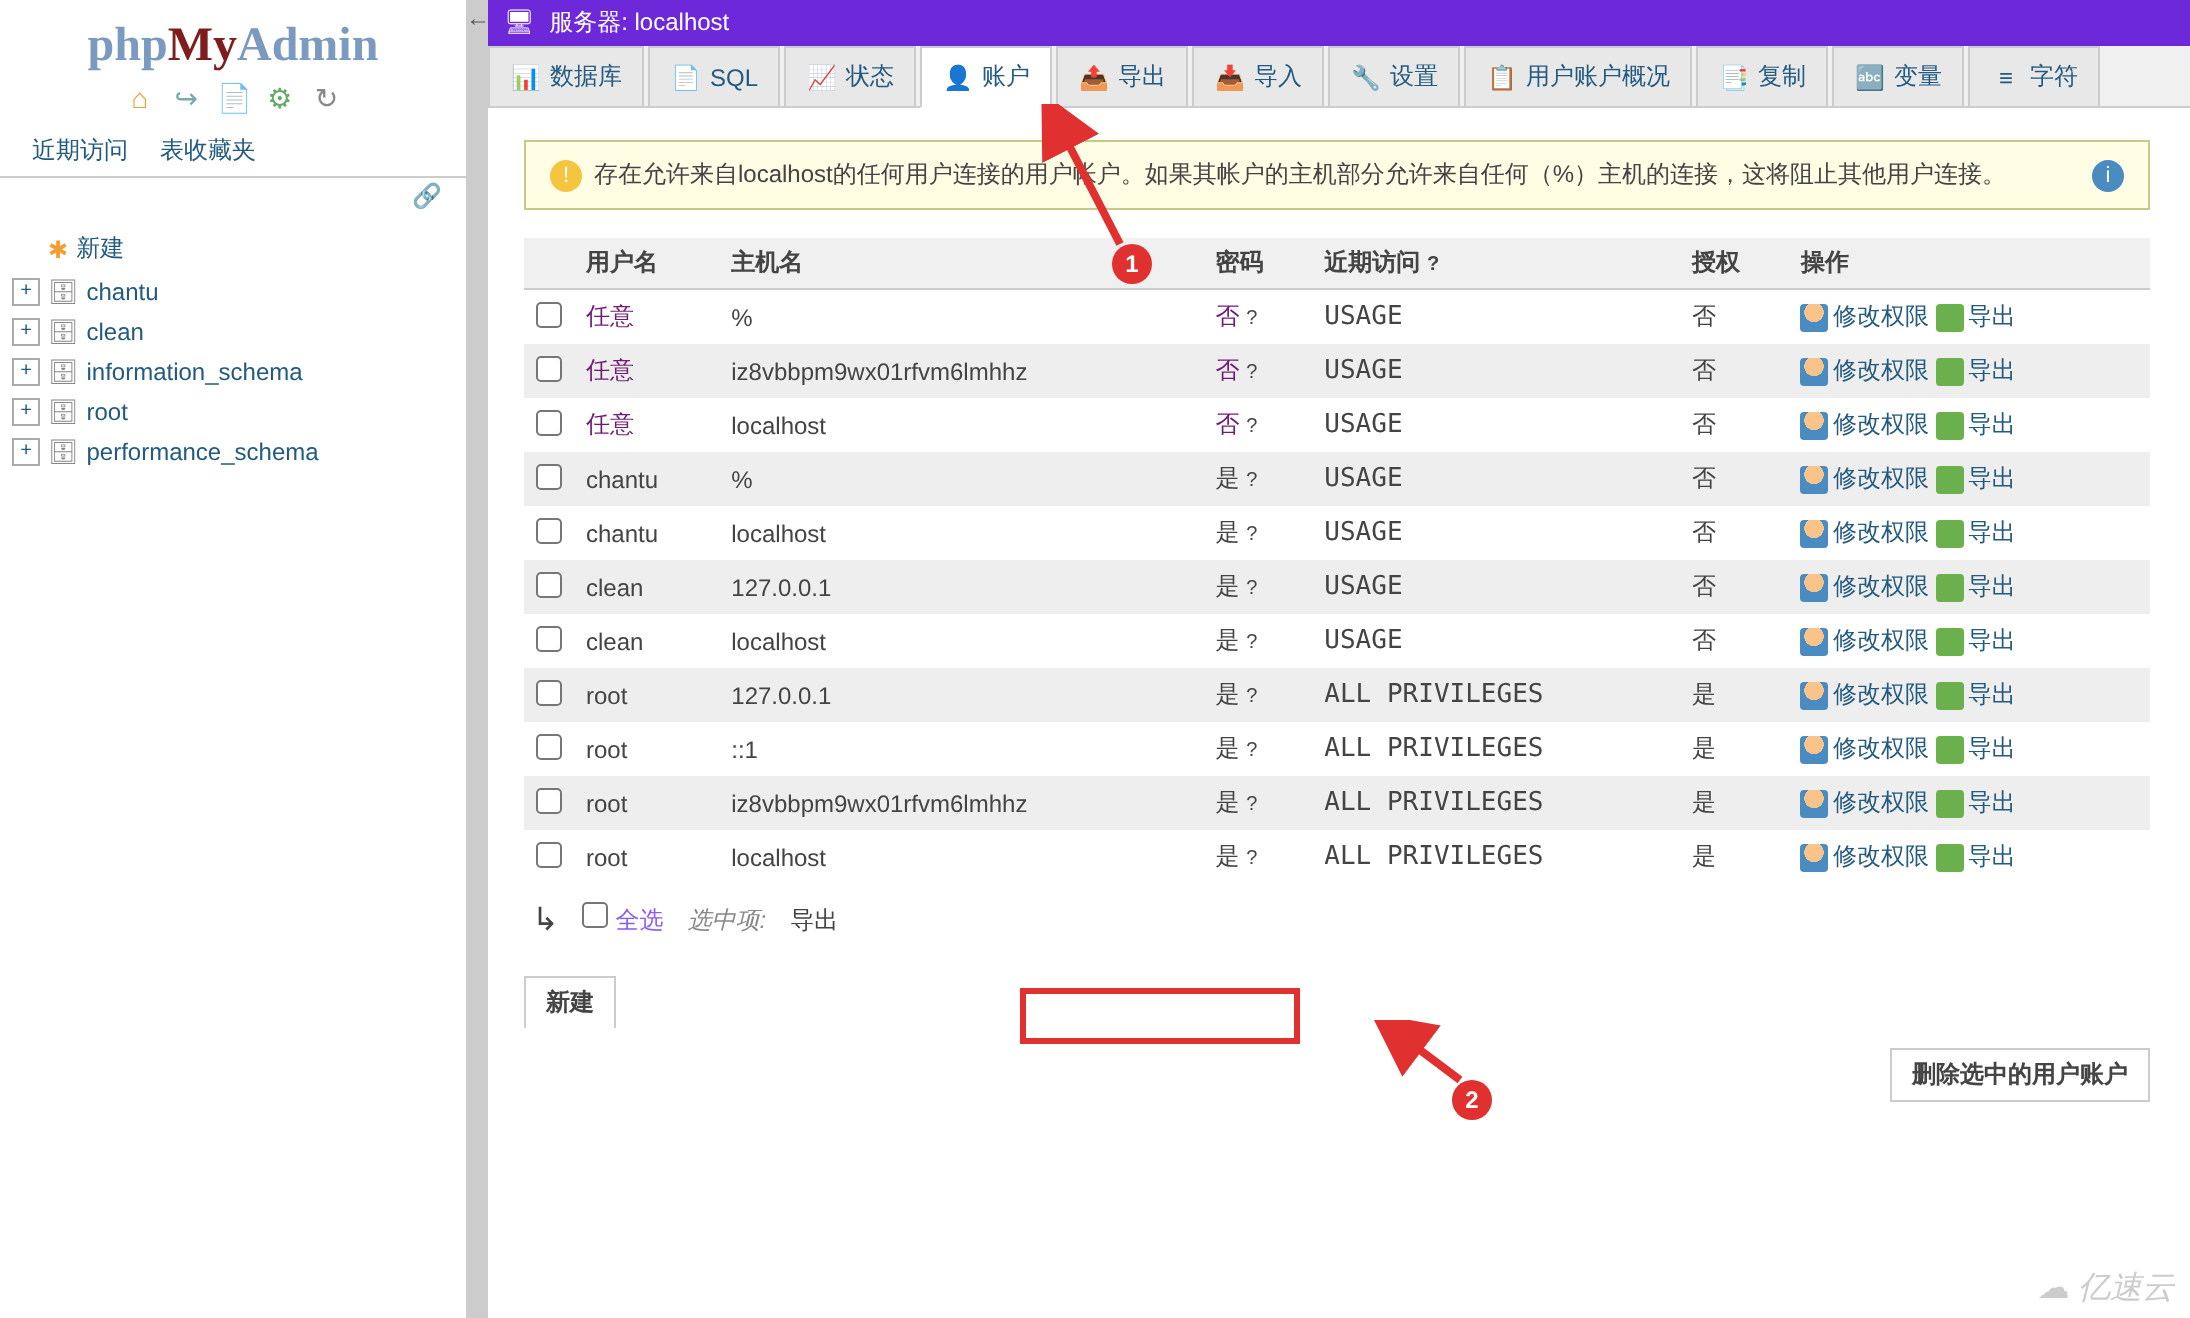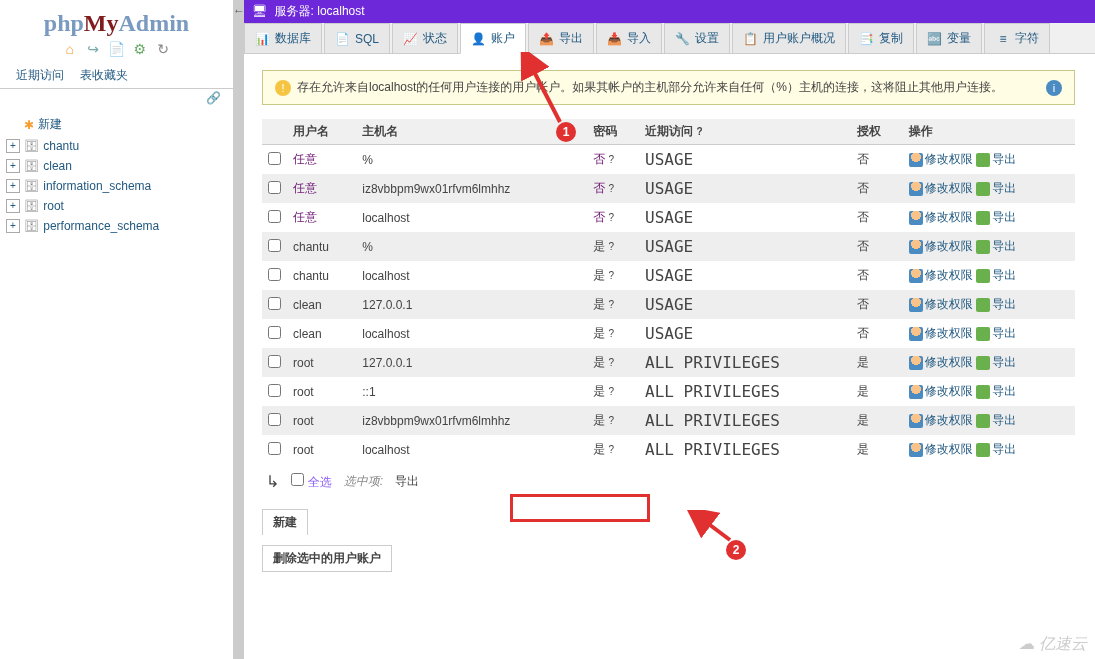--- a/index.html
+++ b/index.html
@@ -33,34 +33,34 @@
 .page-title { font-size: 22px; font-weight: normal; color: #444; margin-bottom: 20px; }
 .warning-box { border: 1px solid #c9c987; background: #fffde3; padding: 8px 12px; margin-bottom: 14px; display: flex; align-items: center; justify-content: space-between; }
 .warning-box .warn-icon { display: inline-block; width: 16px; height: 16px; border-radius: 50%; background: #f5c542; color: #fff; text-align: center; line-height: 16px; margin-right: 6px; font-size: 11px; flex-shrink: 0; }
 .warning-box .info-icon { display: inline-block; width: 16px; height: 16px; border-radius: 50%; background: #4a8bc2; color: #fff; text-align: center; line-height: 16px; font-size: 11px; flex-shrink: 0; margin-left: 8px; }
 .user-table { width: 100%; border-collapse: collapse; }
 .user-table th { text-align: left; padding: 4px 6px; font-weight: bold; border-bottom: 1px solid #ccc; background: #f0f0f0; white-space: nowrap; }
 .user-table td { padding: 5px 6px; white-space: nowrap; }
 .user-table tr.odd { background: #fff; }
 .user-table tr.even { background: #eee; }
 .user-table .red { color: #701a75; }
-.user-table .mono { font-family: monospace; font-size: 16px; }
+.user-table .mono { font-family: monospace; font-size: 13px; }
 .user-table .op-link { color: #235a81; text-decoration: none; }
 .user-table .op-icon { display: inline-block; width: 14px; height: 14px; vertical-align: middle; margin-right: 2px; }
 .highlight-box { position: absolute; border: 3px solid #e03030; pointer-events: none; }
 .arrow-svg { position: absolute; pointer-events: none; }
 .callout { position: absolute; width: 20px; height: 20px; border-radius: 50%; background: #e03030; color: #fff; text-align: center; line-height: 20px; font-size: 12px; font-weight: bold; pointer-events: none; }
 .table-footer { display: flex; align-items: center; gap: 12px; padding: 8px 4px; }
 .table-footer .arrow-up { font-size: 16px; }
 .table-footer .italic { font-style: italic; color: #888; }
 .new-section { margin-top: 10px; }
 .new-section .new-hdr { display: inline-block; border: 1px solid #ccc; border-bottom: none; background: #fff; padding: 4px 10px; font-weight: bold; }
 .new-section .new-body { border: 1px solid #ccc; background: #fff; padding: 8px 10px; }
 .new-section .add-link { color: #235a81; }
-.delete-section { margin-top: 10px; }
+.delete-section { margin-top: 10px; text-align: right; }
 .delete-section .del-body { border: 1px solid #ccc; background: #fff; padding: 4px 10px; display: inline-block; }
 .watermark { position: absolute; right: 8px; bottom: 4px; font-size: 16px; color: #ccc; font-style: italic; }
 .person-icon { background: radial-gradient(circle at 50% 30%, #f9c38a 0 40%, transparent 41%), linear-gradient(#4a8bc2,#4a8bc2); border-radius: 2px; }
 .export-icon { background: linear-gradient(#6ab04c,#6ab04c); border-radius: 2px; }
 </style>
 </head>
 <body>
 
 <div class="layout">
   <div class="sidebar">

